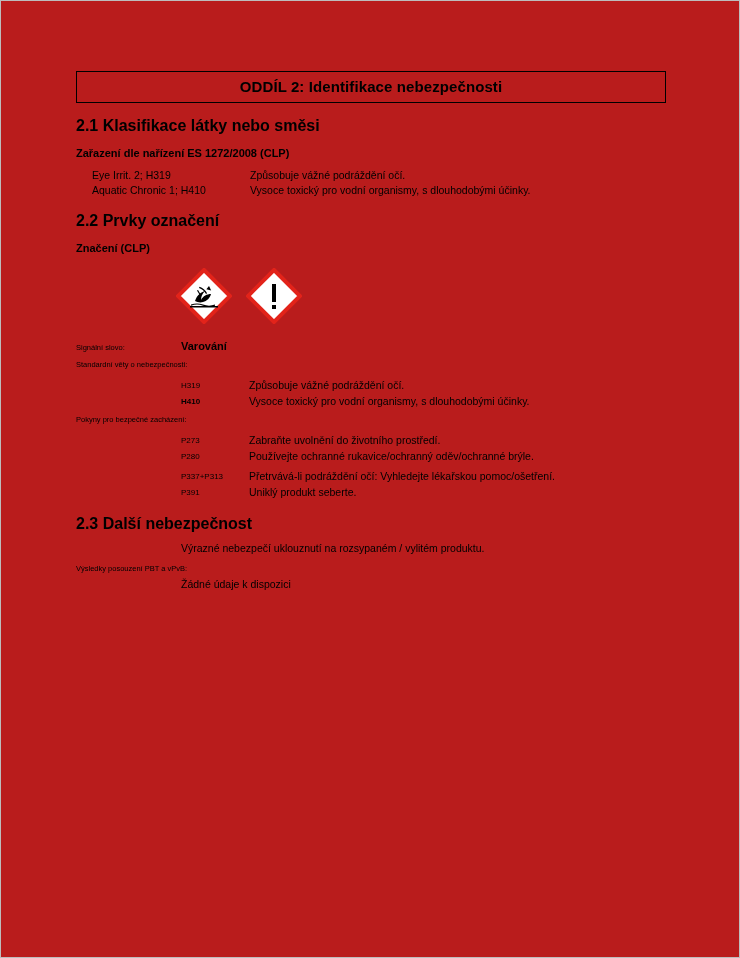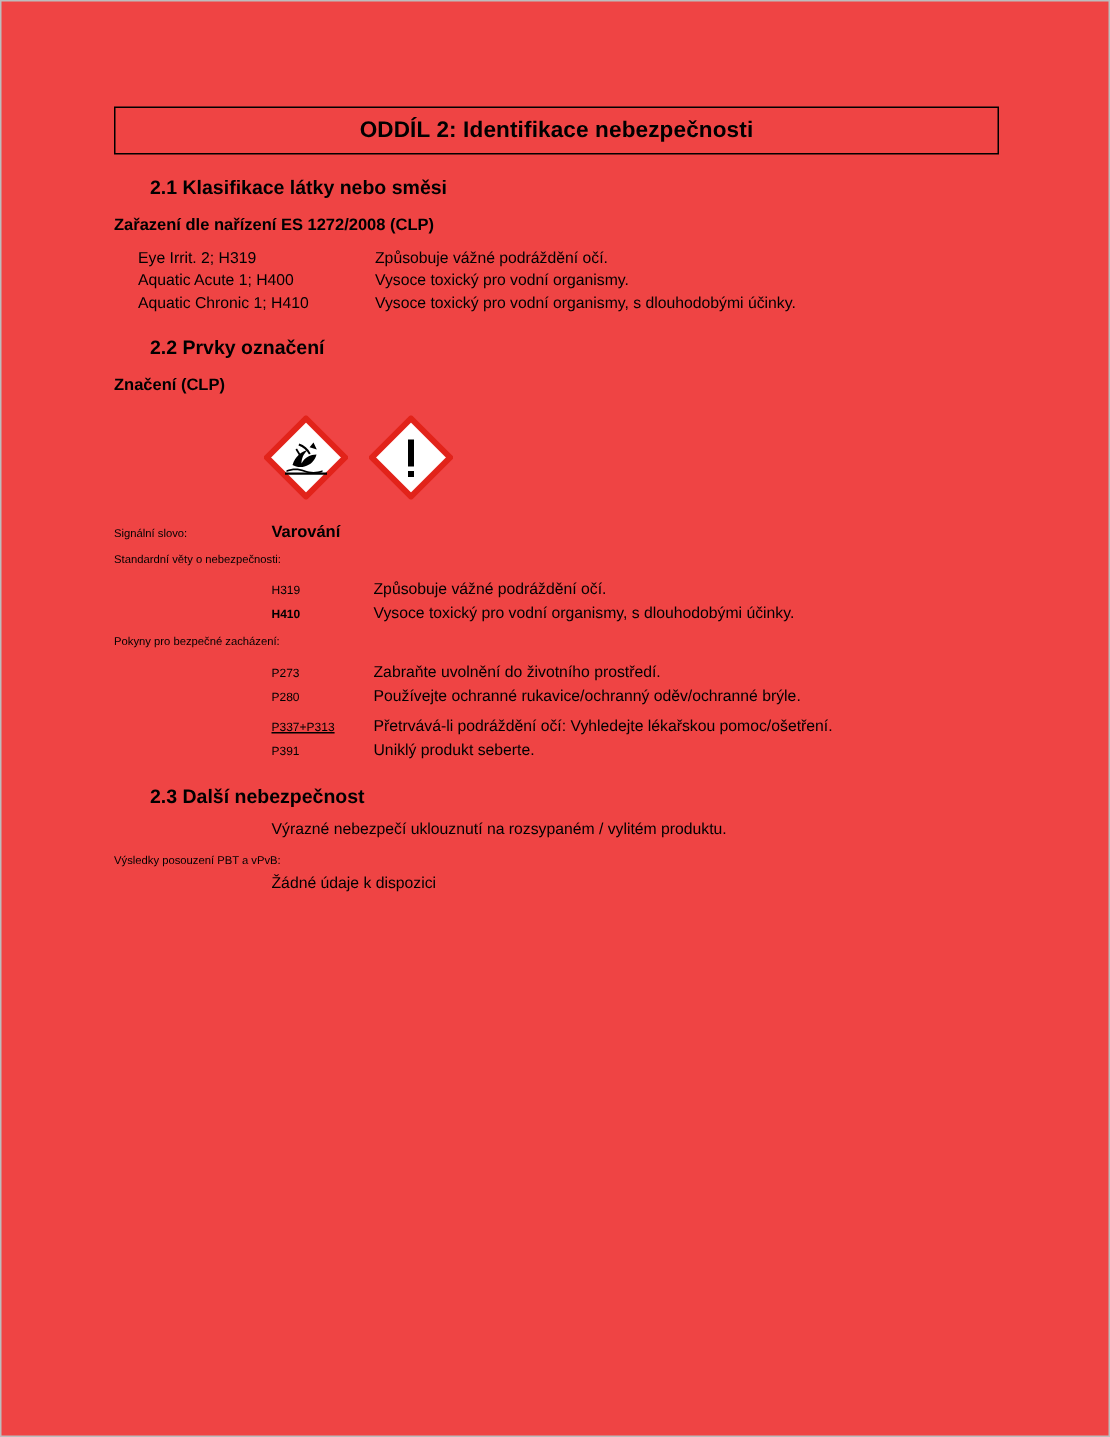--- a/index.html
+++ b/index.html
@@ -7,46 +7,45 @@
     padding: 0;
     background: #7a7a7a;
   }
   body {
     font-family: "Liberation Sans", sans-serif;
   }
   .page {
     position: relative;
     width: 740px;
     height: 958px;
-    background: #ef4444;
+    background: #b91c1c;
     border: 1px solid #bdbdbd;
     box-sizing: border-box;
     overflow: hidden;
   }
   .content {
     position: absolute;
     left: 75px;
     top: 70px;
     width: 590px;
   }
   .section-title-box {
     border: 1px solid #000000;
     text-align: center;
     padding: 6px 0 7px 0;
     font-size: 15px;
     font-weight: bold;
     color: #000;
     letter-spacing: 0.1px;
   }
   .h2 {
-    font-size: 13px;
+    font-size: 16px;
     font-weight: bold;
     margin-top: 14px;
     margin-bottom: 0;
-    margin-left: 24px;
   }
   .h3 {
     font-size: 11px;
     font-weight: bold;
     margin-top: 12px;
     margin-bottom: 0;
   }
   .class-table {
     margin-top: 9px;
     border-collapse: collapse;
@@ -133,24 +132,20 @@
 
     <div class="h2">2.1 Klasifikace látky nebo směsi</div>
 
     <div class="h3">Zařazení dle nařízení ES 1272/2008 (CLP)</div>
 
     <table class="class-table">
       <tbody>
           <tr>
         <td class="code">Eye Irrit. 2; H319</td>
         <td>Způsobuje vážné podráždění očí.</td>
-      </tr>
-      <tr>
-        <td class="code">Aquatic Acute 1; H400</td>
-        <td>Vysoce toxický pro vodní organismy.</td>
       </tr>
       <tr>
         <td class="code">Aquatic Chronic 1; H410</td>
         <td>Vysoce toxický pro vodní organismy, s dlouhodobými účinky.</td>
       </tr>
     </tbody>
       </table>
 
     <div class="h2">2.2 Prvky označení</div>
 
@@ -202,21 +197,21 @@
     <div class="phrase-block">
       <div class="phrase-row">
         <div class="phrase-code" style="margin-left:105px;">P273</div>
         <div class="phrase-text">Zabraňte uvolnění do životního prostředí.</div>
       </div>
       <div class="phrase-row">
         <div class="phrase-code" style="margin-left:105px;">P280</div>
         <div class="phrase-text">Používejte ochranné rukavice/ochranný oděv/ochranné brýle.</div>
       </div>
       <div class="phrase-row" style="margin-top:6px;">
-        <div class="phrase-code wide" style="margin-left:105px;text-decoration:underline;">P337+P313</div>
+        <div class="phrase-code wide" style="margin-left:105px;">P337+P313</div>
         <div class="phrase-text">Přetrvává-li podráždění očí: Vyhledejte lékařskou pomoc/ošetření.</div>
       </div>
       <div class="phrase-row">
         <div class="phrase-code" style="margin-left:105px;">P391</div>
         <div class="phrase-text">Uniklý produkt seberte.</div>
       </div>
     </div>
 
     <div class="h2" style="margin-top:16px;">2.3 Další nebezpečnost</div>
 

